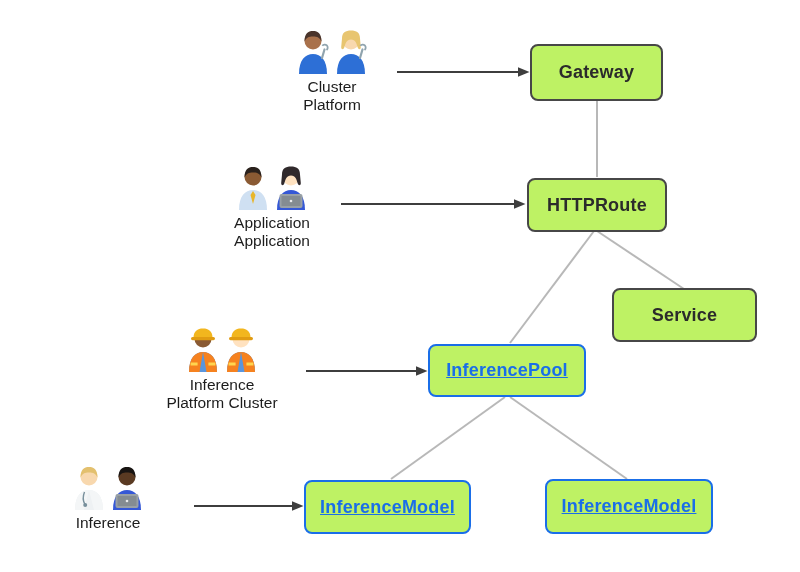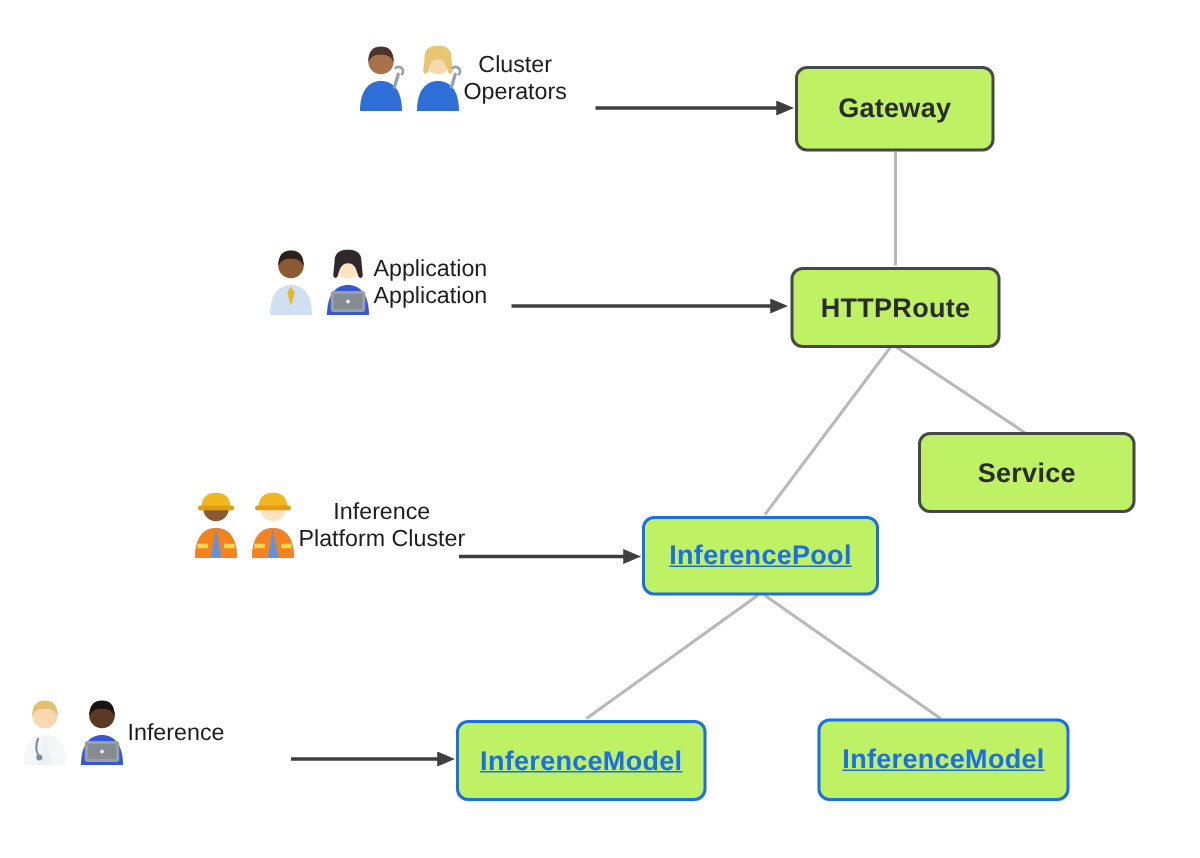--- a/index.html
+++ b/index.html
@@ -31,21 +31,21 @@
     border-radius:8px;
     font-weight:bold;
     font-size:18px;
     letter-spacing:.2px;
     box-sizing:border-box;
   }
   .node--gray{border-color:var(--node-gray-border);color:var(--node-gray-text);}
   .node--blue{border-color:var(--node-blue);color:var(--node-blue);text-decoration:underline;}
   .persona{
     position:absolute;z-index:2;width:190px;
-    display:flex;align-items:center;
+    display:flex;flex-direction:column;align-items:center;
   }
   .persona-icons{display:flex;gap:4px;align-items:flex-end;height:46px;}
   .persona-label{
     margin-top:4px;text-align:center;
     font-size:15.5px;line-height:18px;color:var(--label-text);
   }
 </style>
 </head>
 <body>
 
@@ -106,21 +106,21 @@
         <svg width="34" height="46" viewBox="0 0 34 46">
           <path d="M3 46 C3 32 9 26 17 26 C25 26 31 32 31 46 Z" fill="#2d6fd6"></path>
           <circle cx="17" cy="13" r="8.5" fill="#f8d8ae"></circle>
           <path d="M8 10.5 C8 4.5 11.5 2.5 17 2.5 C22.5 2.5 26 4.5 26 10.5 L26.8 19 C27 21.5 24.5 22 23.8 19.8 C22.6 15.5 21.5 11.5 17 11.5 C12.5 11.5 11.4 15.5 10.2 19.8 C9.5 22 7 21.5 7.2 19 Z" fill="#e8c570"></path>
           <path d="M28.5 21.5 L26 30" stroke="#90a4ae" stroke-width="2.2" stroke-linecap="round"></path>
           <path d="M26.3 17.8 a3 3 0 1 1 4.2 4.2" stroke="#90a4ae" stroke-width="1.8" fill="none"></path>
         </svg>
       </div>
     <div class="persona-label">
       <div>Cluster</div>
-      <div>Operators</div>
+      <div>Platform</div>
     </div>
   </div>
 
   <div class="persona" style="left:177px;top:164px">
     <div class="persona-icons">
         <svg width="34" height="46" viewBox="0 0 34 46">
           <path d="M3 46 C3 32 9 26 17 26 C25 26 31 32 31 46 Z" fill="#cfe0f2"></path>
           <path d="M17 27 L19.5 31 L17 40 L14.5 31 Z" fill="#e8b62a"></path>
           <circle cx="17" cy="13" r="8.5" fill="#8a5a33"></circle>
           <path d="M8.5 13.5 C8.5 5.5 12 3 17 3 C22 3 25.5 5.5 25.5 13.5 C23.5 9.5 21.5 8.5 17 8.5 C12.5 8.5 10.5 9.5 8.5 13.5 Z" fill="#2a211c"></path>

